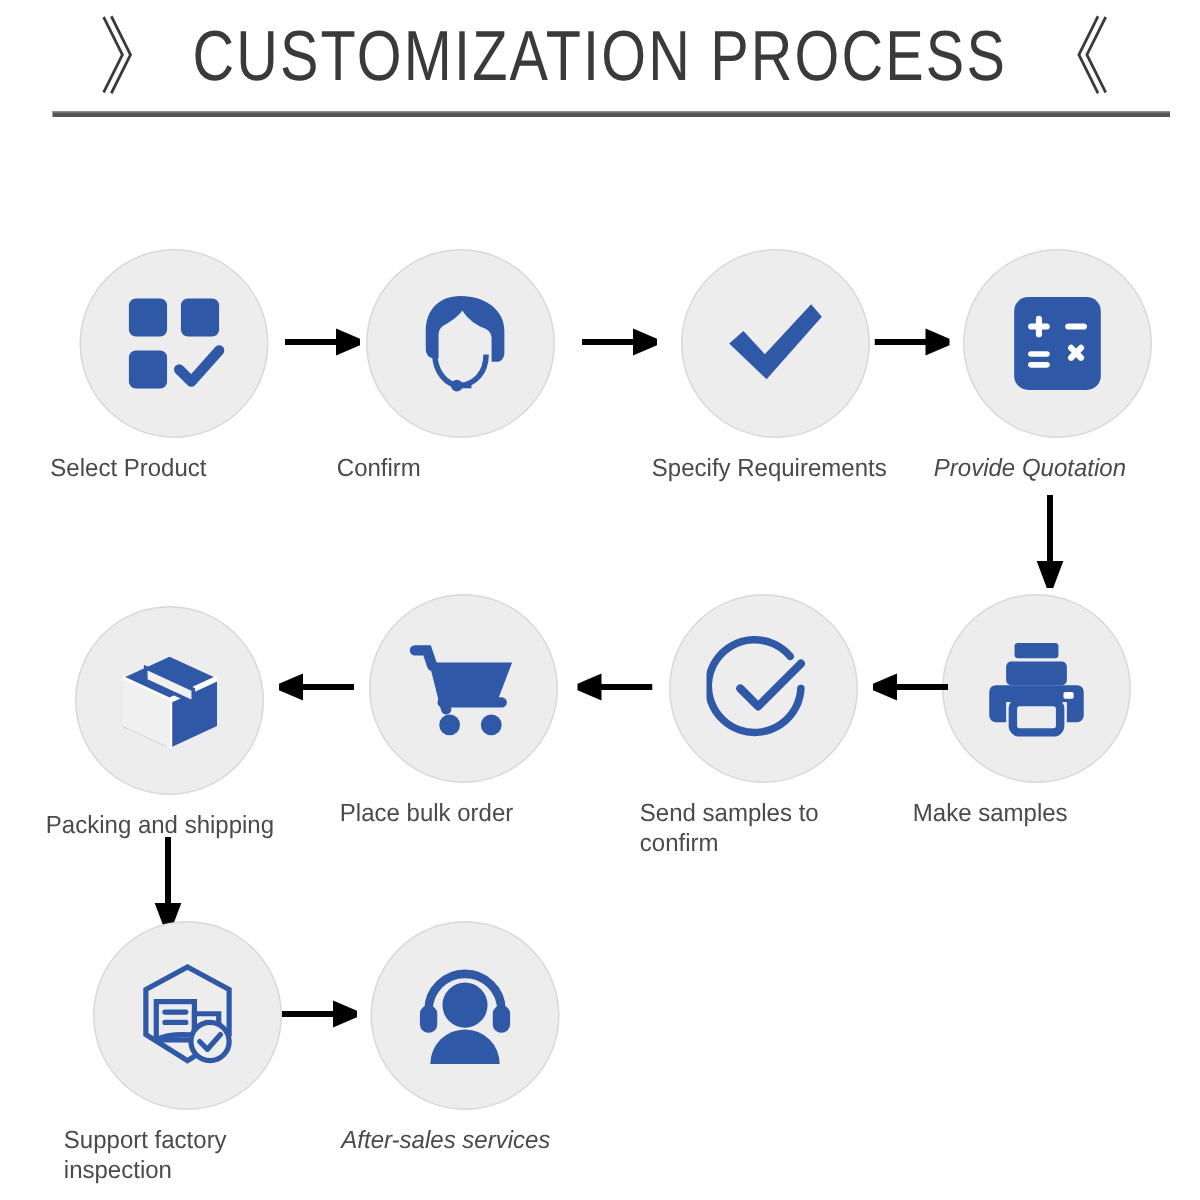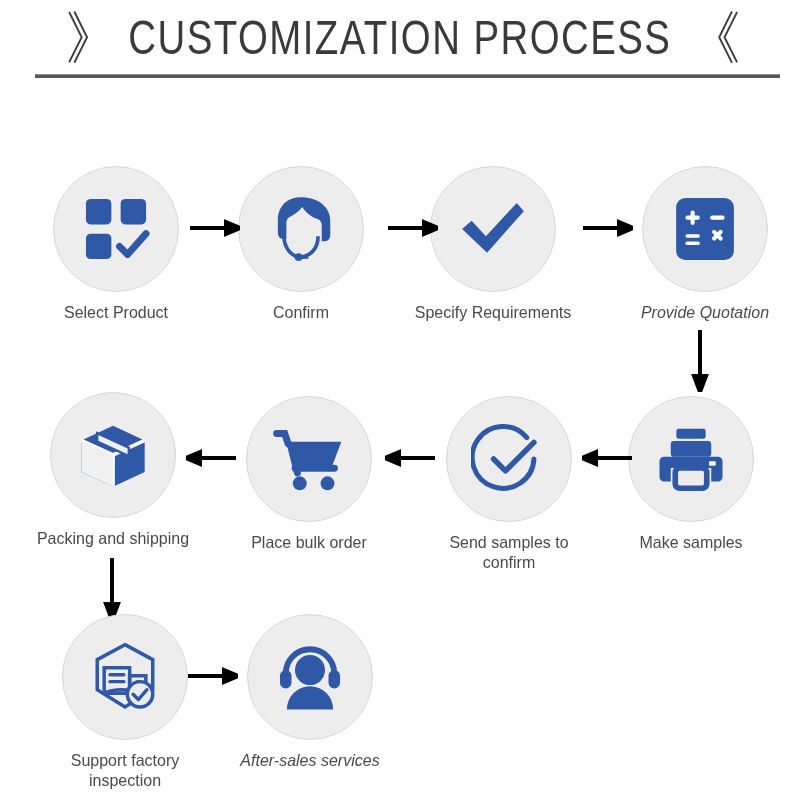--- a/index.html
+++ b/index.html
@@ -34,21 +34,21 @@
     font-family:"Liberation Sans", sans-serif;
     transform:scaleY(1.18) scaleX(0.96);
   }
   #title-rule{
     position:absolute;left:35px;top:74px;width:745px;height:3px;
     background:#555555;
     border-top:1px solid #8e8e8e;
   }
 
   
-  .node{position:absolute;width:170px;text-align:center;}
+  .node{position:absolute;width:170px;}
   .circle{
     width:126px;height:126px;border-radius:50%;
     background:#ededed;border:1px solid #d8d8d8;
     margin:0 auto;
     display:flex;align-items:center;justify-content:center;
     box-sizing:border-box;
   }
   .circle svg{display:block;}
   .label{
     margin-top:10px;
@@ -79,34 +79,34 @@
     <svg width="74" height="74" viewBox="0 0 64 64">
       <rect x="6" y="6" width="22" height="22" rx="4" fill="#2f58a7"></rect>
       <rect x="36" y="6" width="22" height="22" rx="4" fill="#2f58a7"></rect>
       <rect x="6" y="36" width="22" height="22" rx="4" fill="#2f58a7"></rect>
       <path d="M35 47 L42 54 L58 36" fill="none" stroke="#2f58a7" stroke-width="6" stroke-linecap="round" stroke-linejoin="round"></path>
     </svg>
   </div>
   <div class="label">Select Product</div>
 </div>
 
-<div class="node" style="left:216px;top:166px;">
+<div class="node" style="left:222px;top:166px;">
   <div class="circle">
     <svg width="78" height="78" viewBox="0 0 64 64">
       <path d="M32 6c-12 0-19 8-19 19v10c0 3 2 5 4 5h3V27c0-2 1-4 3-5 4-2 8-5 10-8 3 5 9 9 13 10 2 1 3 3 3 5v13h3c2 0 4-2 4-5V25C56 14 46 6 32 6z" fill="#2f58a7"></path>
       <path d="M18 38c0 9 6 17 14 17" fill="none" stroke="#2f58a7" stroke-width="3"></path>
       <path d="M46 38c0 10-6 16-14 17" fill="none" stroke="#2f58a7" stroke-width="3"></path>
       <path d="M32 55h6" fill="none" stroke="#2f58a7" stroke-width="3"></path>
       <circle cx="30" cy="55" r="3.2" fill="#2f58a7"></circle>
     </svg>
   </div>
   <div class="label">Confirm</div>
 </div>
 
-<div class="node" style="left:408px;top:166px;">
+<div class="node" style="left:432px;top:166px;">
   <div class="circle">
     <svg width="76" height="76" viewBox="0 0 64 64">
       <path d="M6 32 L14 25 L26 38 L52 10 L58 17 L27 52 Z" fill="#2f58a7"></path>
     </svg>
   </div>
   <div class="label">Specify Requirements</div>
 </div>
 
 <div class="node" style="left:620px;top:166px;font-style:italic;">
   <div class="circle">
@@ -139,21 +139,21 @@
       <path d="M0 10 H36 M36 4 L50 10 L36 16 Z" stroke="#000" stroke-width="4" fill="#000"></path>
     </svg>
 </div>
 
 <div class="arrow" style="left:690px;top:330px;">
   <svg width="20" height="62" viewBox="0 0 20 62">
       <path d="M10 0 V46 M4 46 L10 62 L16 46 Z" stroke="#000" stroke-width="4" fill="#000"></path>
     </svg>
 </div>
 
-<div class="node" style="left:28px;top:392px;">
+<div class="node" style="left:28px;top:404px;">
   <div class="circle">
     <svg width="78" height="78" viewBox="0 0 64 64">
       <path d="M6 20 L32 8 L58 20 L58 46 L32 58 L6 46 Z" fill="#2f58a7"></path>
       <path d="M6 20 L32 32 L58 20" fill="none" stroke="#fff" stroke-width="3"></path>
       <path d="M32 32 V58" fill="none" stroke="#fff" stroke-width="3"></path>
       <path d="M6 20 L32 32 L32 58 L6 46 Z" fill="#f0f0f0"></path>
       <path d="M19 14 L45 26 L45 33 L19 21 Z" fill="#f0f0f0" stroke="#2f58a7" stroke-width="2"></path>
     </svg>
   </div>
   <div class="label">Packing and shipping</div>

